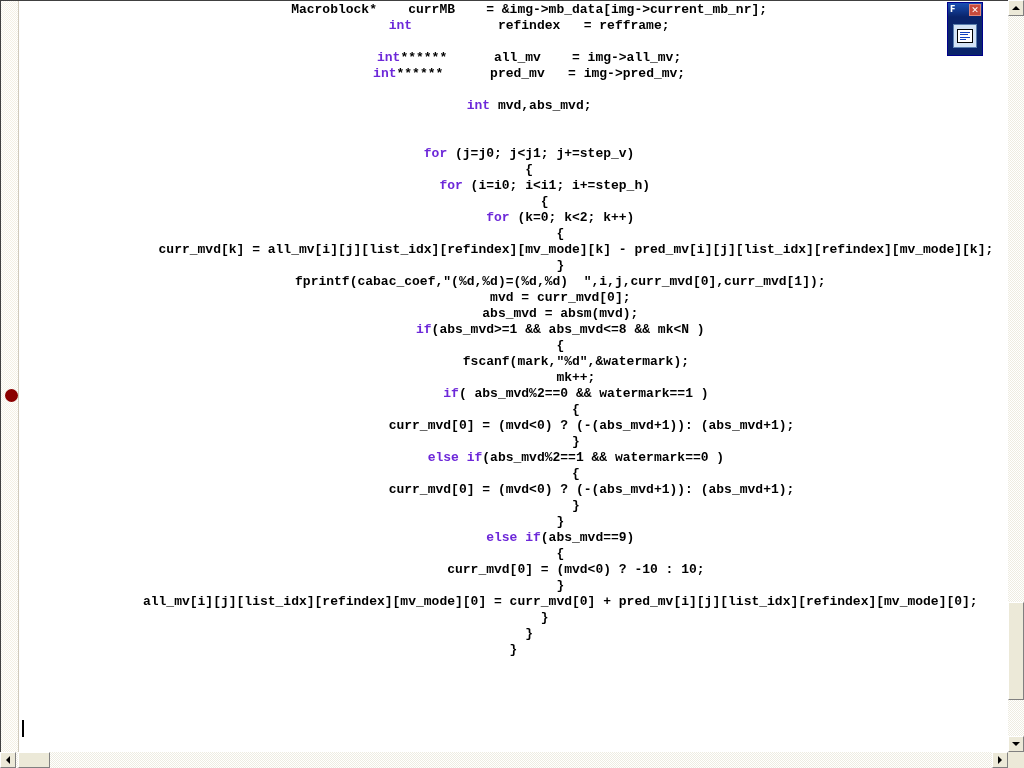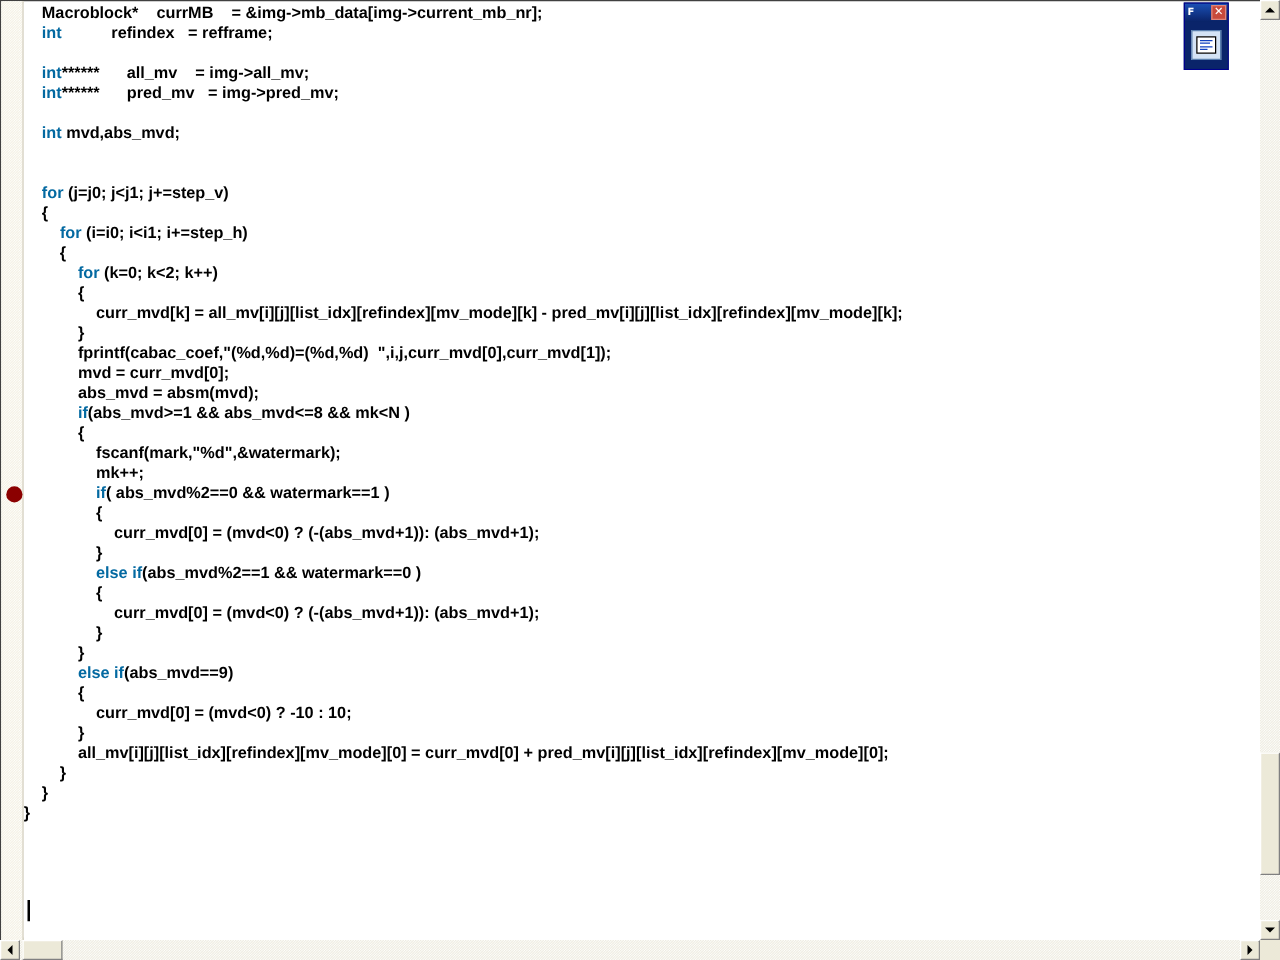--- a/index.html
+++ b/index.html
@@ -90,27 +90,28 @@
     font-size: 13px;
     line-height: 16px;
     color: #000000;
     white-space: pre;
     letter-spacing: 0px;
   }
 
   .code-line {
     height: 16px;
     white-space: pre;
-    font-family: Liberation Sans, sans-serif;
+    font-family: Liberation Mono, monospace;
     font-size: 13px;
     line-height: 16px;
     color: #000000;
-  }
-
-  .kw { color: #0369a1; font-weight: bold; }
+    text-align: center;
+  }
+
+  .kw { color: #6d28d9; font-weight: bold; }
   .pl { color: #000000; font-weight: bold; }
 
   
   #text-caret {
     position: absolute;
     left: 22px;
     top: 720px;
     width: 2px;
     height: 17px;
     background: #000000;

